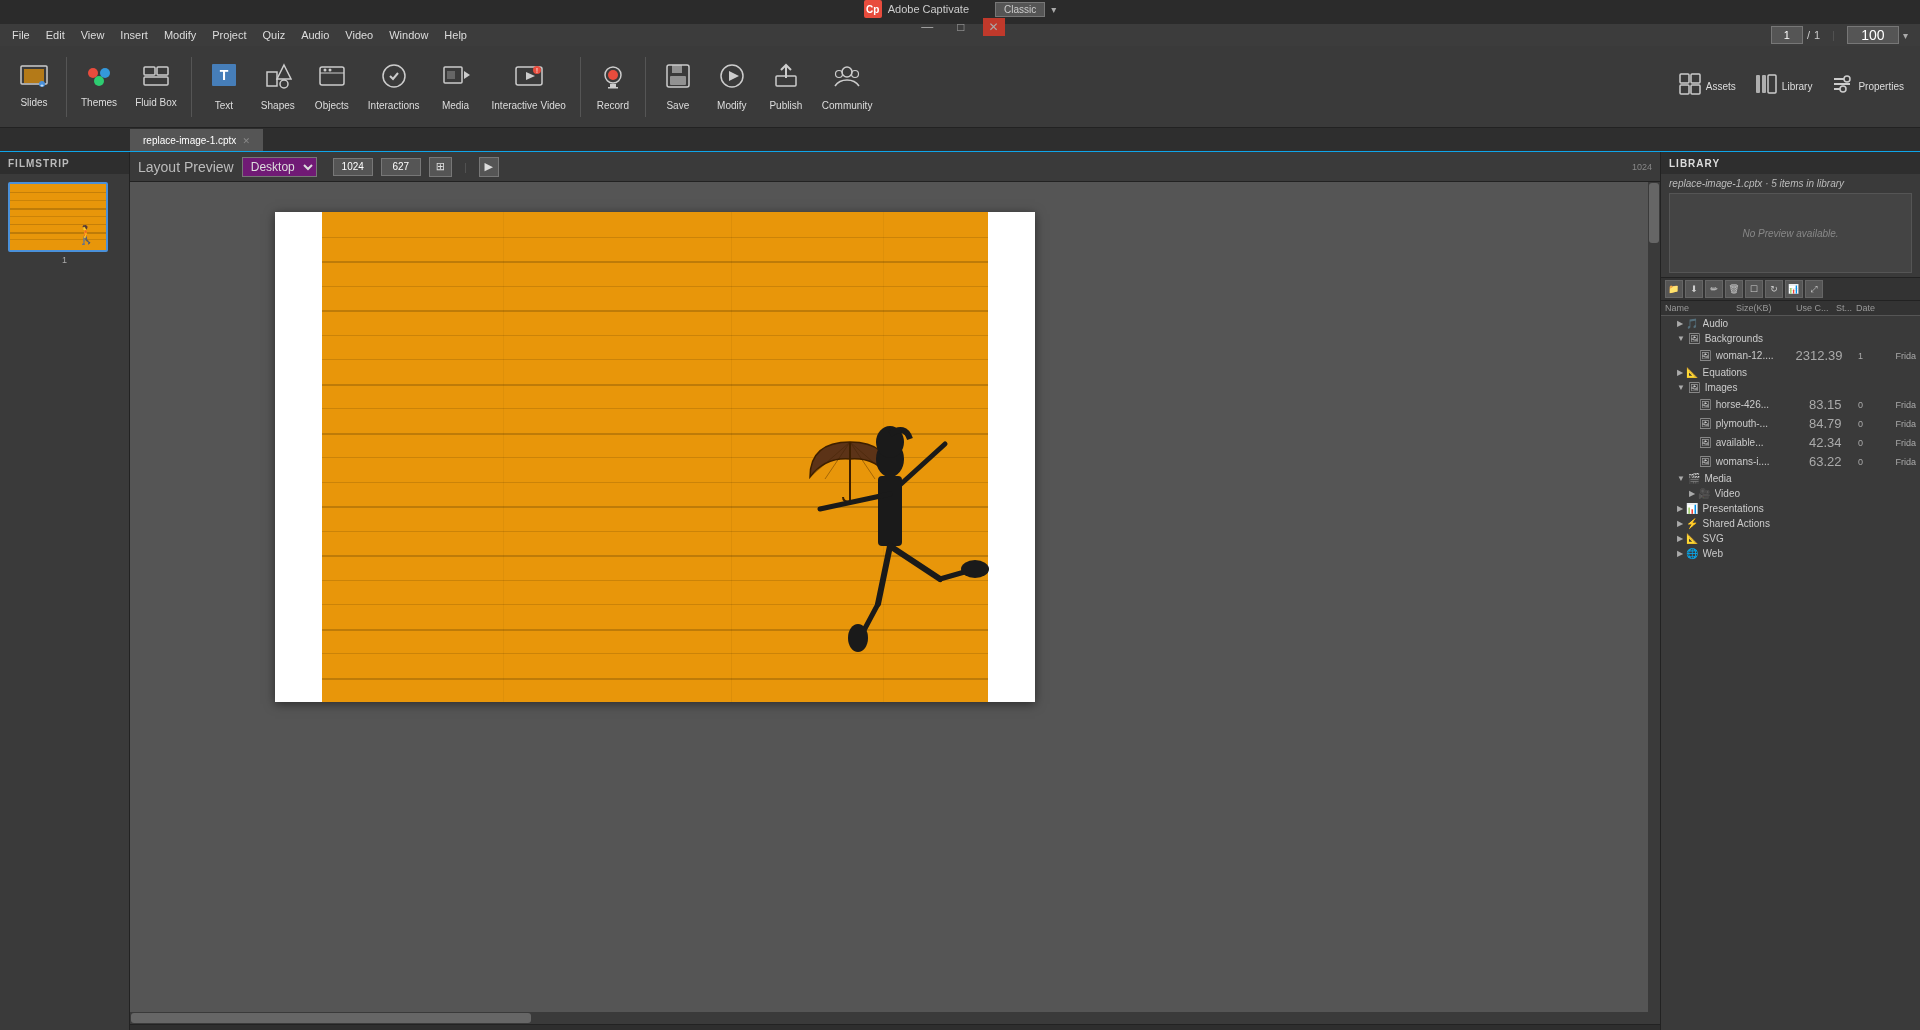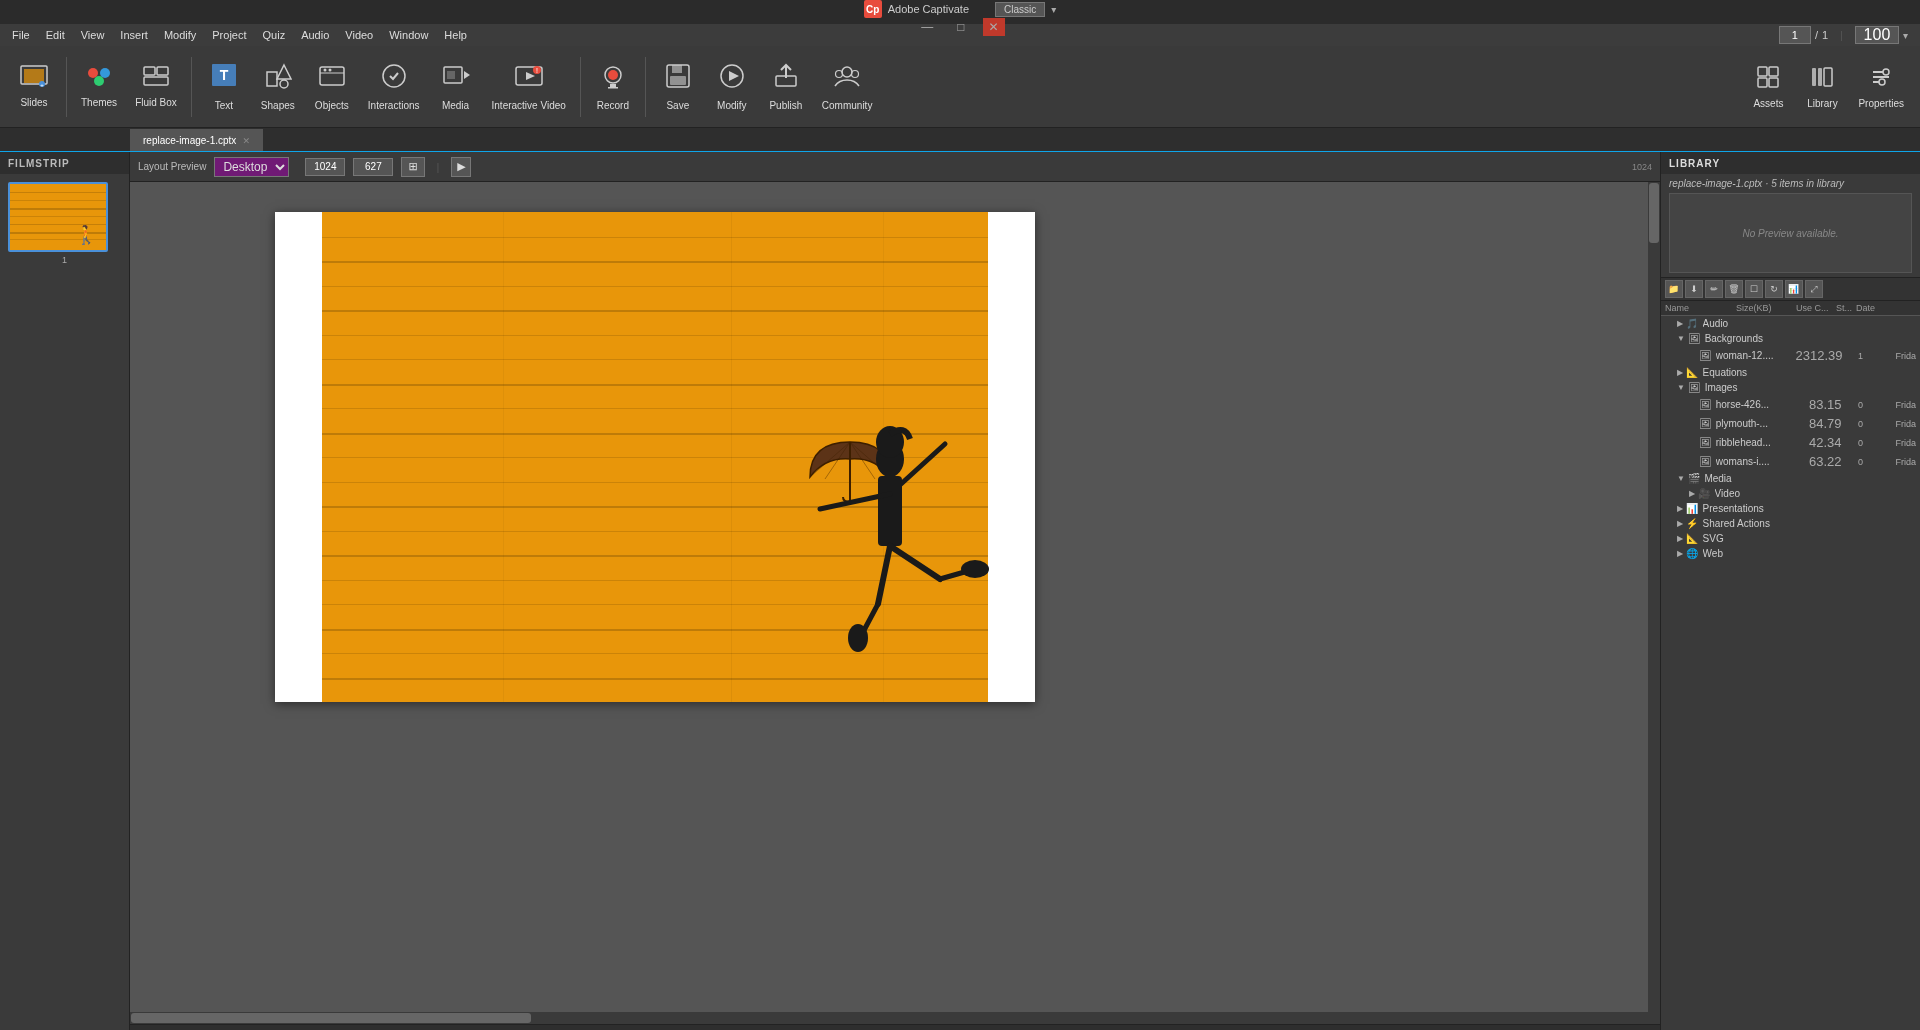--- a/index.html
+++ b/index.html
@@ -58,21 +58,21 @@
     .toolbar-icon { font-size: 22px; }
     .toolbar-icon-sm { font-size: 18px; }
     .toolbar-right {
       margin-left: auto;
       display: flex;
       align-items: center;
       gap: 2px;
     }
     .toolbar-btn-right {
       display: flex;
-      flex-direction: column;
+      flex-direction: row;
       align-items: center;
       justify-content: center;
       padding: 4px 8px;
       cursor: pointer;
       border-radius: 4px;
       min-width: 52px;
       height: 72px;
       color: #ddd;
       font-size: 10px;
       gap: 4px;
@@ -90,27 +90,27 @@
     .page-input {
       width: 32px;
       height: 18px;
       background: #555;
       border: 1px solid #777;
       color: #fff;
       text-align: center;
       font-size: 11px;
     }
     .zoom-input {
-      width: 44px;
+      width: 52px;
       height: 18px;
       background: #555;
       border: 1px solid #777;
       color: #fff;
       text-align: center;
-      font-size: 16px;
+      font-size: 14px;
     }
 
     
     #main-layout {
       display: flex;
       height: calc(1030px - 24px - 22px - 82px);
       
     }
 
     
@@ -173,21 +173,21 @@
     }
     #canvas-toolbar {
       height: 30px;
       background: #3a3a3a;
       display: flex;
       align-items: center;
       padding: 0 8px;
       gap: 8px;
       border-bottom: 1px solid #222;
     }
-    .canvas-toolbar-label { font-size: 10px; color: #bbb; }
+    .canvas-toolbar-label { font-size: 14px; color: #bbb; }
     .canvas-toolbar-select {
       height: 20px;
       background: #701a75;
       border: 1px solid #777;
       color: #ddd;
       font-size: 12px;
       padding: 0 4px;
     }
     .canvas-toolbar-input {
       width: 40px;
@@ -877,21 +877,21 @@
         <span class="lib-icon" style="margin-left:10px;">🖼</span>
         <span class="lib-name">plymouth-...</span>
         <span class="lib-size">84.79</span>
         <span class="lib-use">0</span>
         <span class="lib-st"></span>
         <span class="lib-date">Frida</span>
       </div>
 
       <div class="lib-tree-item lib-indent2">
         <span class="lib-icon" style="margin-left:10px;">🖼</span>
-        <span class="lib-name">ribblehead...</span>
+        <span class="lib-name">available...</span>
         <span class="lib-size">42.34</span>
         <span class="lib-use">0</span>
         <span class="lib-st"></span>
         <span class="lib-date">Frida</span>
       </div>
 
       <div class="lib-tree-item lib-indent2">
         <span class="lib-icon" style="margin-left:10px;">🖼</span>
         <span class="lib-name">womans-i....</span>
         <span class="lib-size">63.22</span>

